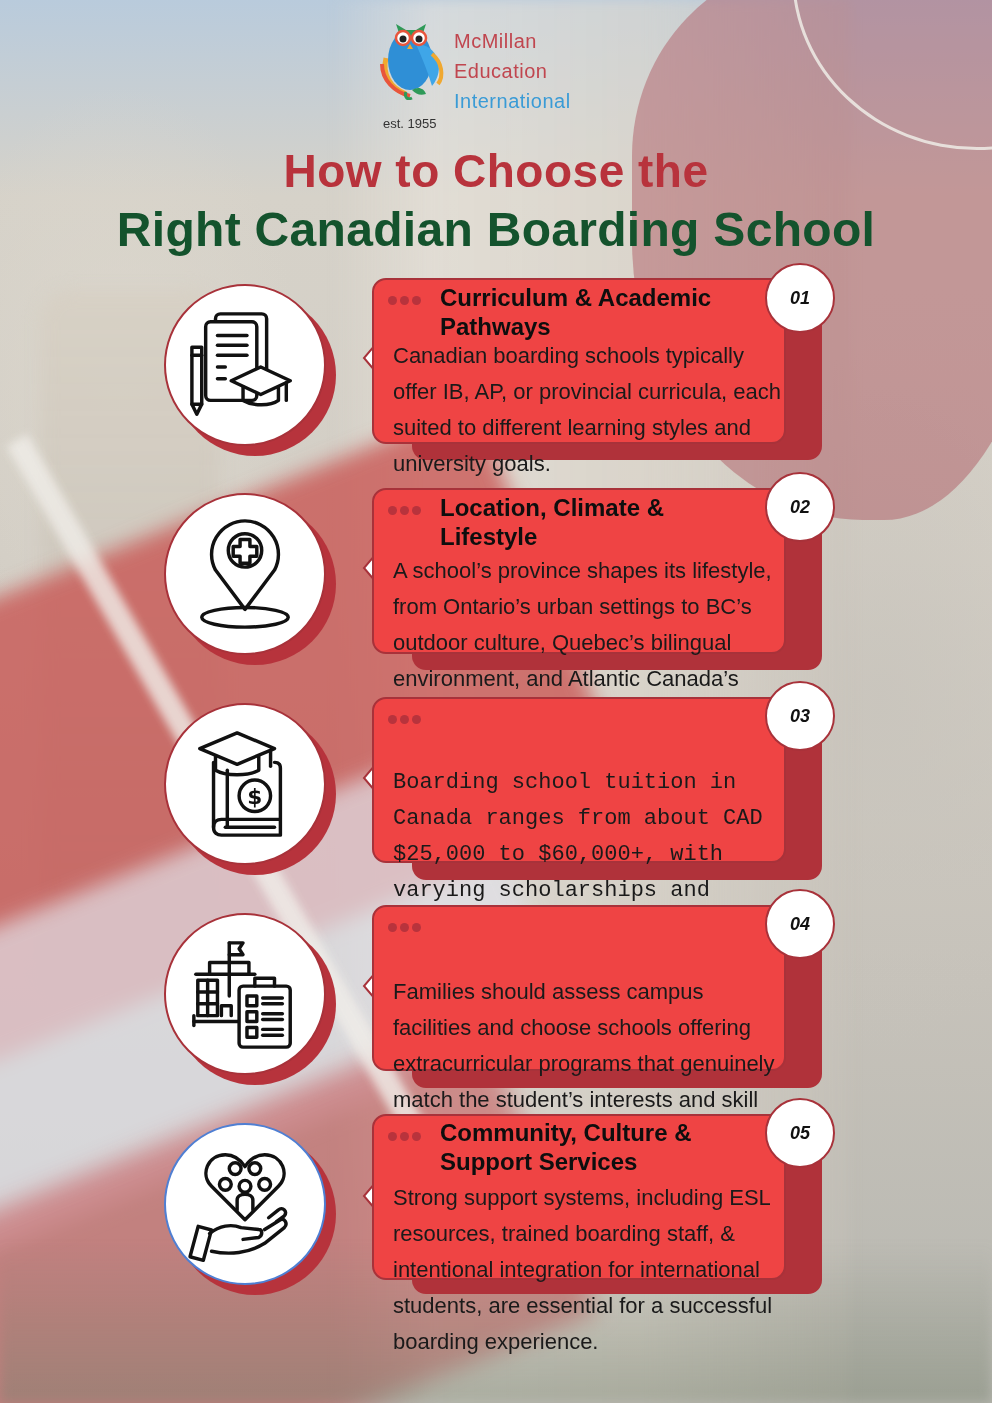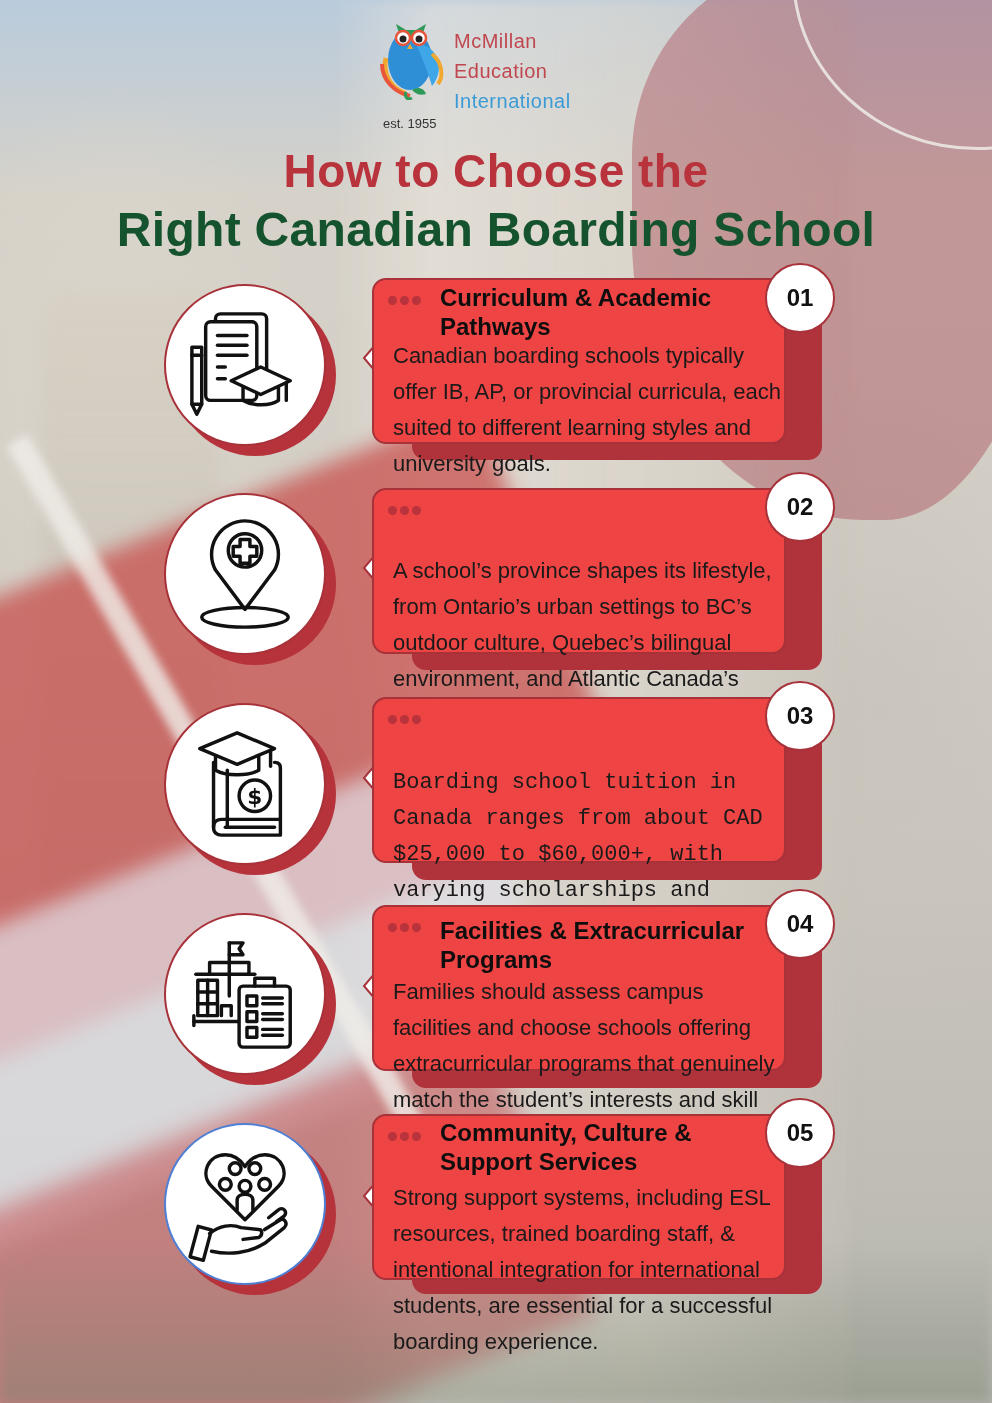--- a/index.html
+++ b/index.html
@@ -109,21 +109,21 @@
     font-size: 24px; font-weight: 700; line-height: 29px; color: #0e0e0e;
   }
   .card .body {
     position: absolute; left: 19px; width: 392px;
     font-size: 22px; line-height: 36px; color: #1a1a1a;
   }
   .badge {
     position: absolute; left: 765px; width: 70px; height: 70px; border-radius: 50%;
     background: #fff; border: 2px solid #a8323a;
     display: flex; align-items: center; justify-content: center;
-    font-size: 24px; font-weight: 700; color: #111;
+    font-size: 18px; font-weight: 700; color: #111; font-style: italic;
   }
 </style>
 </head>
 <body>
 
 <div class="bg">
   <div class="tower"></div>
   <div class="building"></div>
   <div class="flag-red"></div>
   <div class="flag-white"></div>
@@ -215,20 +215,21 @@
   <svg class="pointer" style="top:528px;" viewBox="0 0 36 80">
       <path d="M36 0 L2 40 L36 80 Z" fill="#fff" stroke="#a8323a" stroke-width="2"></path>
       <rect x="32" y="2" width="6" height="76" fill="#fff"></rect>
     </svg>
   <div class="card" style="top:488px; height:166px;">
     <div class="dots">
         <span></span>
         <span></span>
         <span></span>
       </div>
+    <div class="heading">Location, Climate &amp; Lifestyle</div>
     <div class="body" style="top:63px;">A school’s province shapes its lifestyle, from Ontario’s urban settings to BC’s outdoor culture, Quebec’s bilingual environment, and Atlantic Canada’s tight-knit communities.</div>
   </div>
   <div class="badge" style="top:472px;">02</div>
 </div>
 
 <div>
   <div class="icon-wrap" style="top:703px;">
     <div class="icon-shadow"></div>
     <div class="icon-circle">
       <svg viewBox="0 0 120 120" fill="none" stroke="#111" stroke-width="3.5" stroke-linejoin="round" stroke-linecap="round">
@@ -295,21 +296,20 @@
   <svg class="pointer" style="top:946px;" viewBox="0 0 36 80">
       <path d="M36 0 L2 40 L36 80 Z" fill="#fff" stroke="#a8323a" stroke-width="2"></path>
       <rect x="32" y="2" width="6" height="76" fill="#fff"></rect>
     </svg>
   <div class="card" style="top:905px; height:166px;">
     <div class="dots">
         <span></span>
         <span></span>
         <span></span>
       </div>
-    <div class="heading" style="top:9px; width:330px;">Facilities &amp; Extracurricular Programs</div>
     <div class="body" style="top:67px;">Families should assess campus facilities and choose schools offering extracurricular programs that genuinely match the student’s interests and skill level.</div>
   </div>
   <div class="badge" style="top:889px;">04</div>
 </div>
 
 <div>
   <div class="icon-wrap" style="top:1123px;">
     <div class="icon-shadow"></div>
     <div class="icon-circle blue">
       <svg viewBox="0 0 120 120" fill="none" stroke="#111" stroke-width="3.5" stroke-linejoin="round" stroke-linecap="round">

